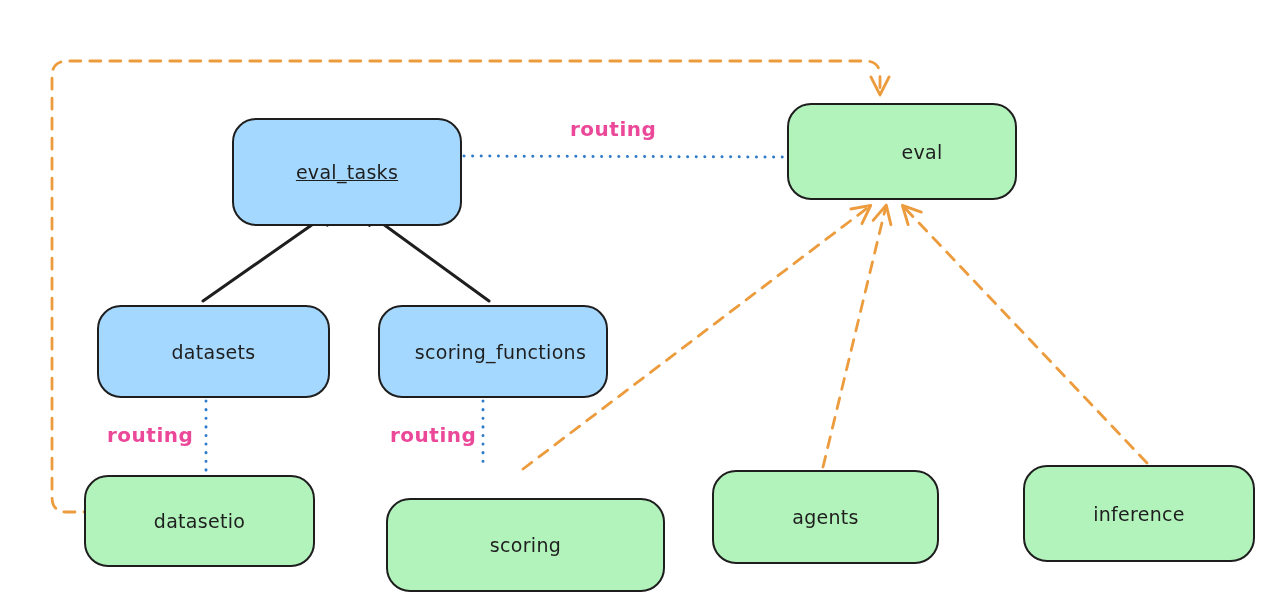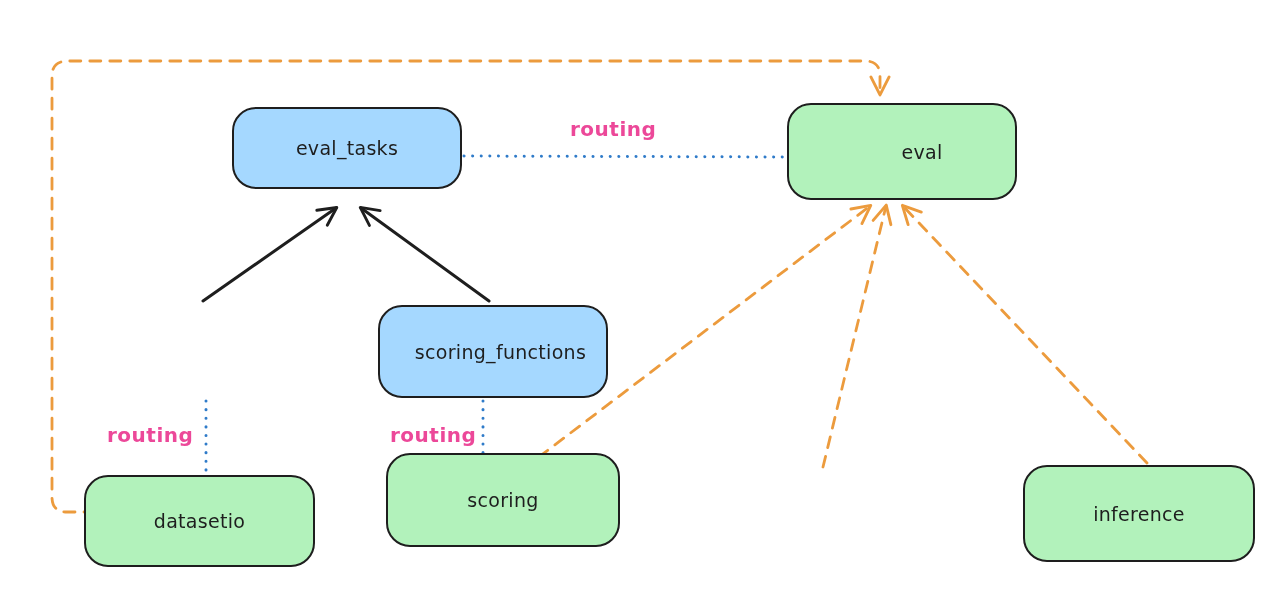--- a/index.html
+++ b/index.html
@@ -61,41 +61,47 @@
     <path d="M464,156 L785,157" fill="none" stroke="#2f7bc9" stroke-width="3" stroke-linecap="round" stroke-dasharray="0.1 8.5"></path>
     <path d="M206,401 L206,472" fill="none" stroke="#2f7bc9" stroke-width="3" stroke-linecap="round" stroke-dasharray="0.1 8.5"></path>
     <path d="M483,401 L483,468" fill="none" stroke="#2f7bc9" stroke-width="3" stroke-linecap="round" stroke-dasharray="0.1 8.5"></path>
 
     <path d="M95,512 L67,512 Q52,512 52,497 L52,76 Q52,61 68,61 L865,61 Q880,61 880,76 L880,94" fill="none" stroke="#ec9b3d" stroke-width="2.8" stroke-linecap="round" stroke-dasharray="11 9" marker-end="url(#arrow-orange)"></path>
     <path d="M523,469 L870,206" fill="none" stroke="#ec9b3d" stroke-width="2.8" stroke-linecap="round" stroke-dasharray="11 9" marker-end="url(#arrow-orange)"></path>
     <path d="M823,467 L886,206" fill="none" stroke="#ec9b3d" stroke-width="2.8" stroke-linecap="round" stroke-dasharray="11 9" marker-end="url(#arrow-orange)"></path>
     <path d="M1147,463 L903,206" fill="none" stroke="#ec9b3d" stroke-width="2.8" stroke-linecap="round" stroke-dasharray="11 9" marker-end="url(#arrow-orange)"></path>
   </svg>
 
-  <div class="node blue" style="left:232px; top:107px; width:230px; height:82px;">
+  <div class="node blue" style="left:232px; top:118px; width:230px; height:108px;text-decoration:underline;">
     <span>eval_tasks</span>
   </div>
 
   <div class="node green" style="left:787px; top:103px; width:230px; height:97px;padding-left:40px;">
     <span>eval</span>
   </div>
 
+  <div class="node blue" style="left:97px; top:305px; width:233px; height:93px;">
+    <span>datasets</span>
+  </div>
 
   <div class="node blue" style="left:378px; top:305px; width:230px; height:93px;padding-left:15px;">
     <span>scoring_functions</span>
   </div>
 
   <div class="node green" style="left:84px; top:475px; width:231px; height:92px;">
     <span>datasetio</span>
   </div>
 
-  <div class="node green" style="left:386px; top:453px; width:234px; height:94px;">
+  <div class="node green" style="left:386px; top:498px; width:279px; height:94px;">
     <span>scoring</span>
   </div>
 
+  <div class="node green" style="left:712px; top:470px; width:227px; height:94px;">
+    <span>agents</span>
+  </div>
 
   <div class="node green" style="left:1023px; top:465px; width:232px; height:97px;">
     <span>inference</span>
   </div>
 
   <span class="edge-label" style="left:570px; top:117px;">routing</span>
 
   <span class="edge-label" style="left:107px; top:423px;">routing</span>
 
   <span class="edge-label" style="left:390px; top:423px;">routing</span>

